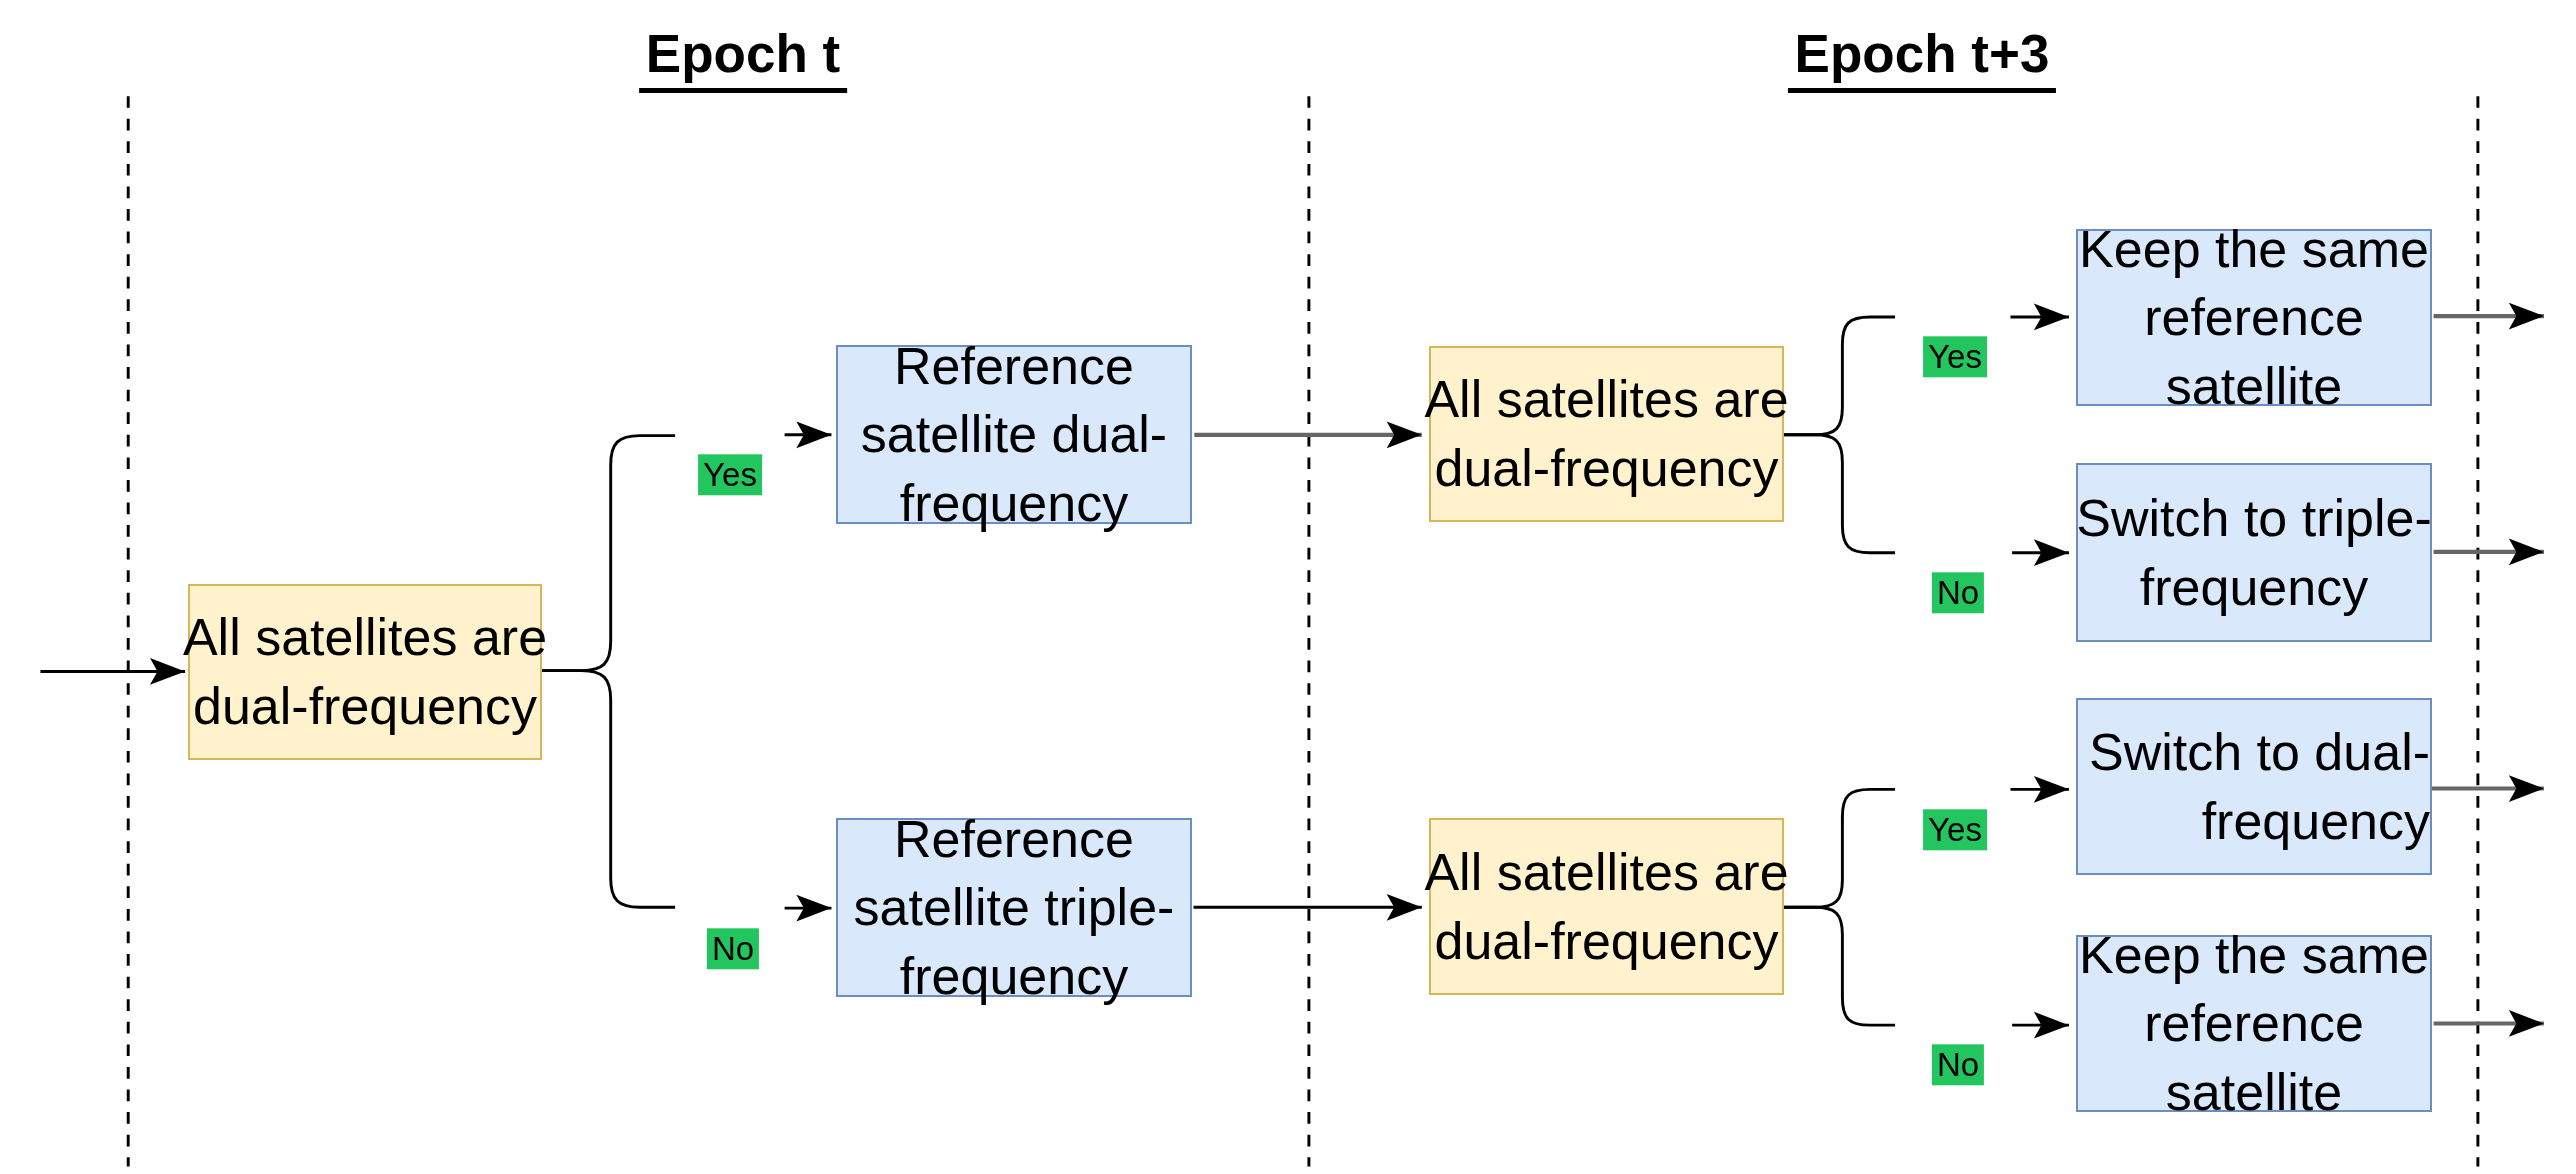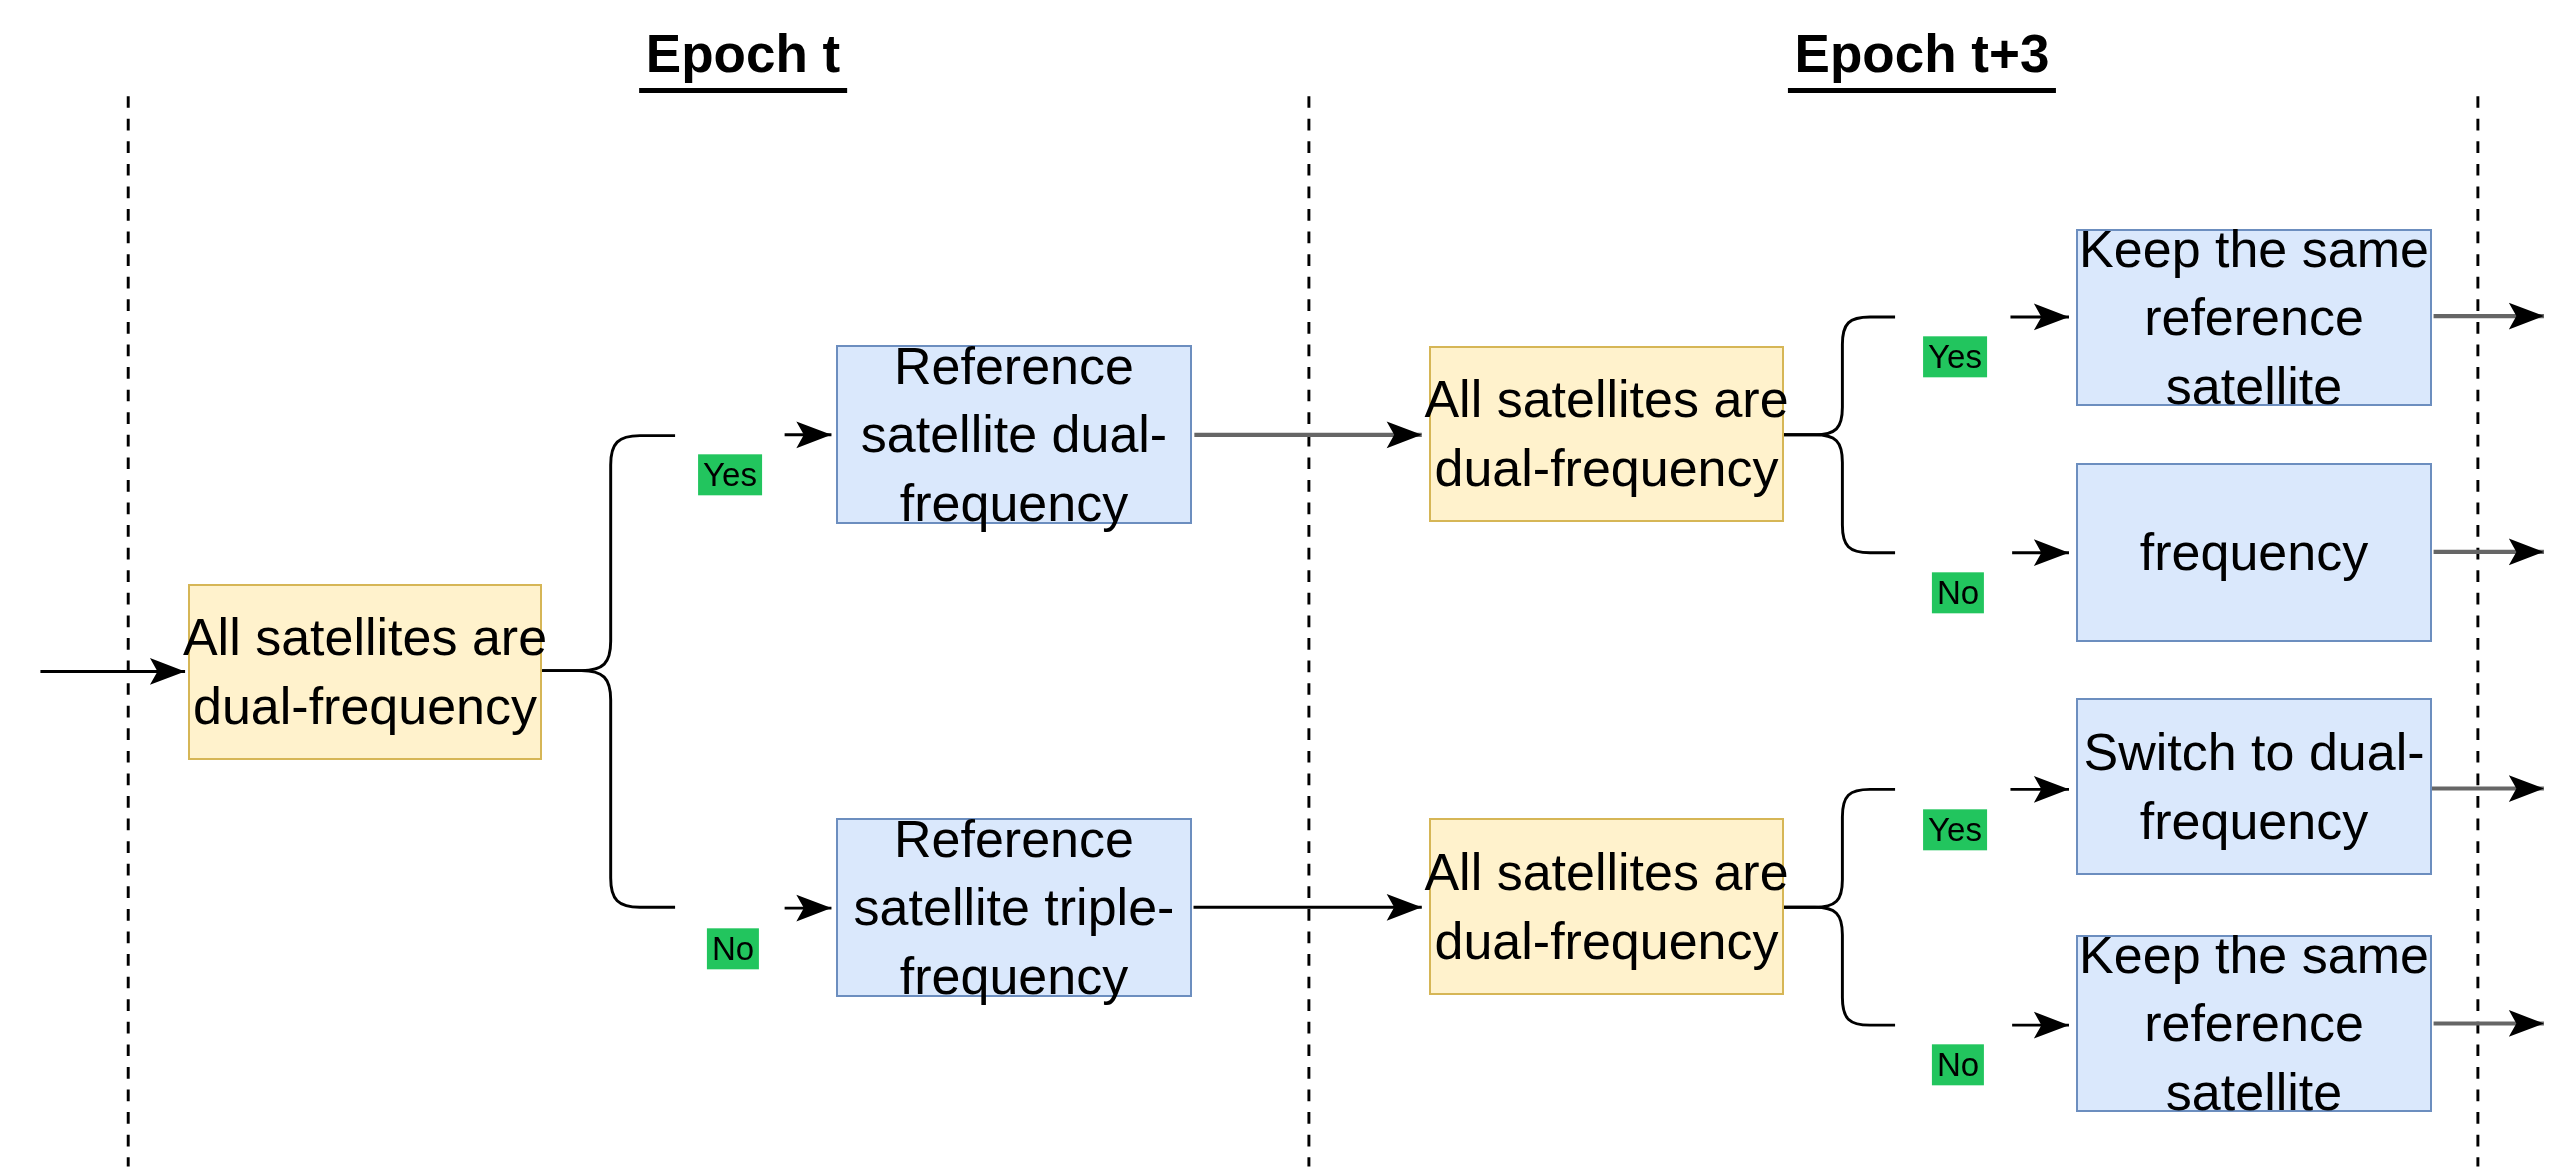--- a/index.html
+++ b/index.html
@@ -111,24 +111,25 @@
     <span>dual-frequency</span>
   </div>
 
   <div class="node action" style="left:2076px;top:229px;width:356px;height:177px;">
     <span>Keep the same</span>
     <span>reference</span>
     <span>satellite</span>
   </div>
 
   <div class="node action" style="left:2076px;top:463px;width:356px;height:179px;">
+    <span>Switch to triple-</span>
     <span>frequency</span>
   </div>
 
-  <div class="node action" style="left:2076px;top:698px;width:356px;height:177px;">
+  <div class="node action" style="left:2076px;top:698px;width:356px;height:177px;align-items:flex-end;">
     <span>Switch to dual-</span>
     <span>frequency</span>
   </div>
 
   <div class="node action" style="left:2076px;top:935px;width:356px;height:177px;">
     <span>Keep the same</span>
     <span>reference</span>
     <span>satellite</span>
   </div>
 

